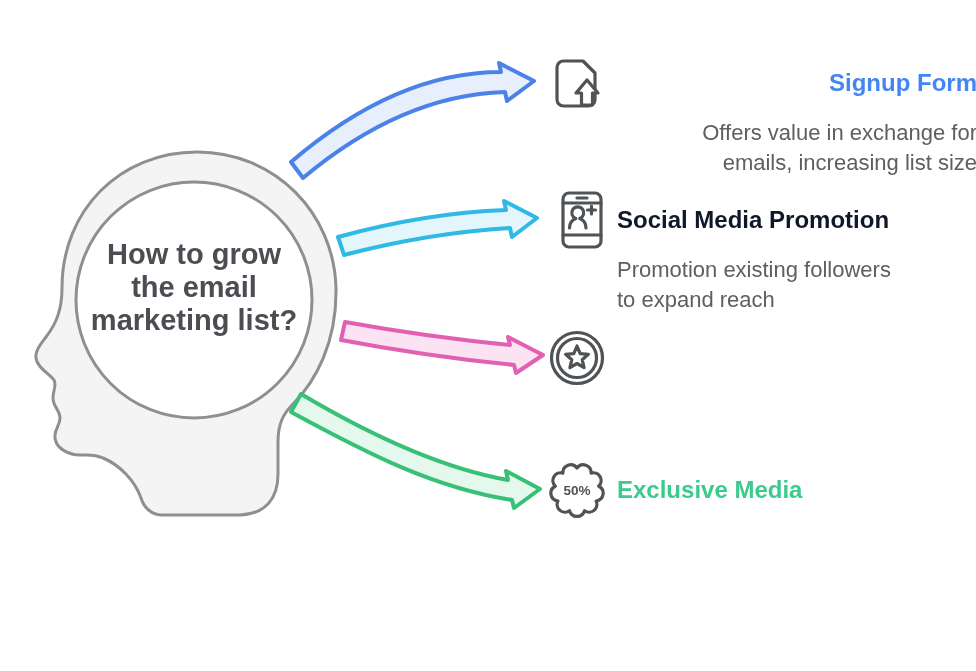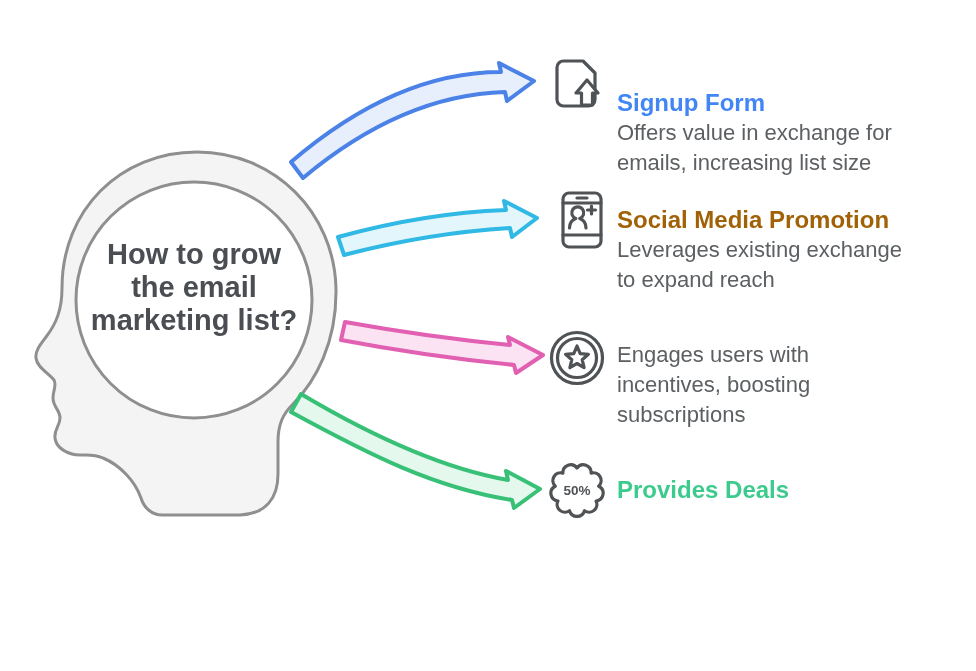--- a/index.html
+++ b/index.html
@@ -14,22 +14,22 @@
   .icon{fill:none;stroke-width:3.2;stroke-linecap:round;stroke-linejoin:round;}
   .icon .whitefill{fill:#ffffff;}
   .badge-num{font-family:"Liberation Sans",sans-serif;font-size:13.5px;font-weight:bold;stroke:none;text-anchor:middle;}
   .question{
     position:absolute;left:84px;top:238px;width:220px;
     font-size:29px;line-height:33px;font-weight:bold;text-align:center;
     white-space:pre-line;
   }
   .item{position:absolute;left:617px;width:360px;}
   .item .title{font-size:24px;line-height:30px;font-weight:bold;}
-  .item .desc{margin-top:0;font-size:22px;line-height:30px;white-space:pre-line;}
-  .item1{top:88px;}
+  .item .desc{margin-top:20px;font-size:22px;line-height:30px;white-space:pre-line;}
+  .item1{top:68px;text-align:right;}
   .item2{top:205px;}
   .item3{top:340px;}
   .item4{top:475px;}
 </style>
 </head>
 <body>
 
 <div class="stage">
 
   <svg class="art" viewBox="0 0 976 671">
@@ -96,28 +96,25 @@
 the email
 marketing list?</div>
 
   <div class="item item1">
     <div class="title" style="color: rgb(66, 133, 244);">Signup Form</div>
     <div class="desc" style="color: rgb(92, 96, 99);">Offers value in exchange for
 emails, increasing list size</div>
   </div>
 
   <div class="item item2">
-    <div class="title" style="color: #a16207;">Social Media Promotion</div>
-    <div class="desc" style="color: rgb(92, 96, 99);">Leverages existing exchange
+    <div class="title" style="color: #0f172a;">Social Media Promotion</div>
+    <div class="desc" style="color: rgb(92, 96, 99);">Promotion existing followers
 to expand reach</div>
   </div>
 
   <div class="item item3">
-    <div class="desc" style="color: rgb(92, 96, 99);">Engages users with
-incentives, boosting
-subscriptions</div>
   </div>
 
   <div class="item item4">
-    <div class="title" style="color: rgb(61, 203, 141);">Provides Deals</div>
+    <div class="title" style="color: rgb(61, 203, 141);">Exclusive Media</div>
   </div>
 
 </div>
 
 </body></html>

